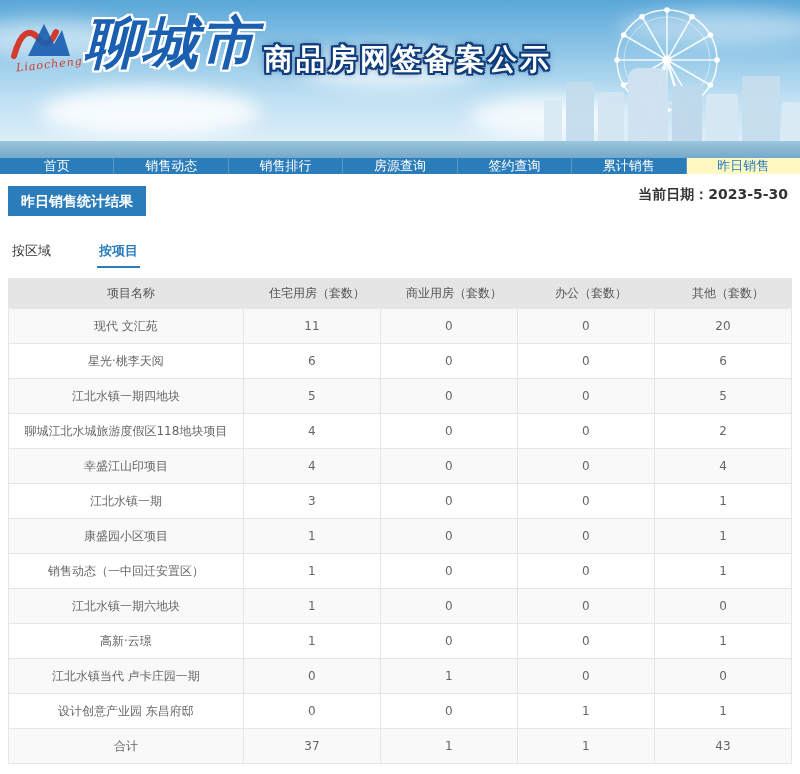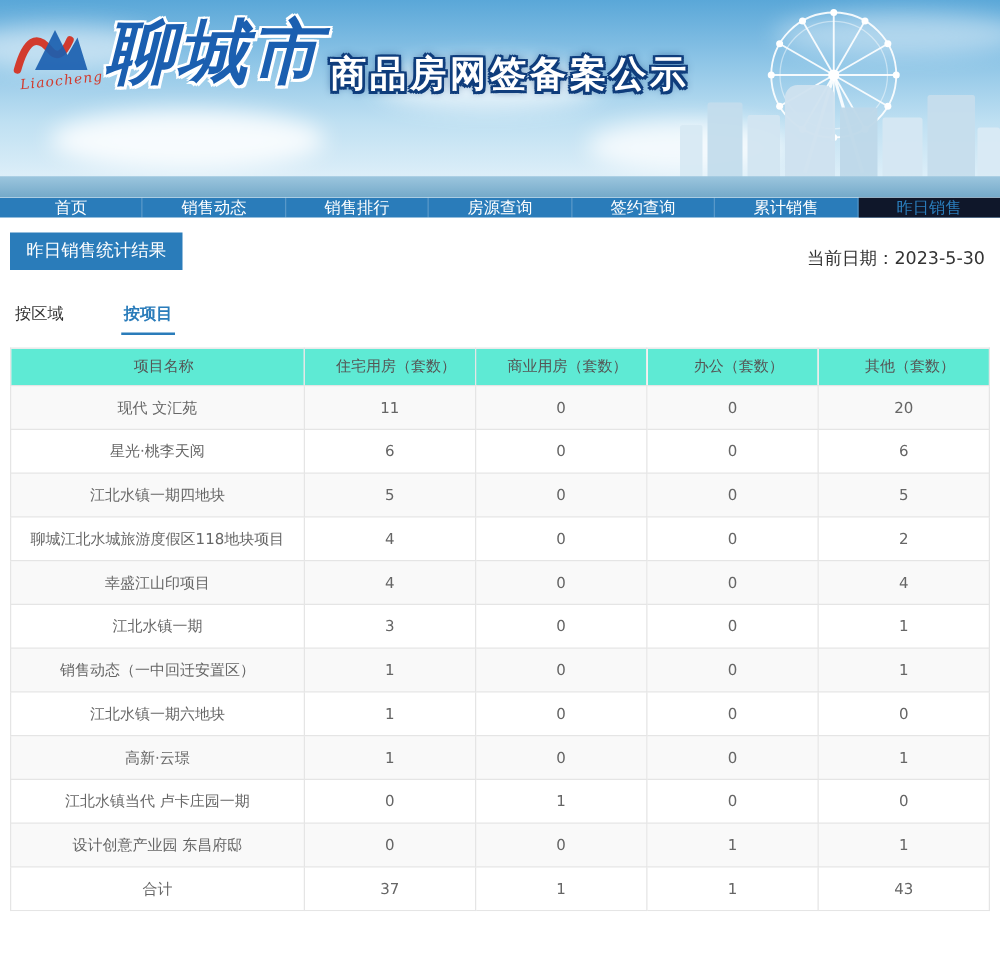--- a/index.html
+++ b/index.html
@@ -68,46 +68,46 @@
   }
 
   
   .topnav { display: flex; height: 16px; background: #2a7cba; }
   .nav-item {
     flex: 1 1 0; display: flex; align-items: center; justify-content: center;
     color: #fff; font-size: 13px; cursor: pointer; text-decoration: none;
     border-right: 1px solid rgba(255,255,255,0.22);
   }
   .nav-item:last-child { border-right: none; }
-  .nav-item.active { background: #0f172a; color: #2a7cba; }
+  .nav-item.active { background: #fef9c3; color: #2a7cba; }
 
   
   .content { padding: 12px 8px 0 8px; }
-  .title-row { display: flex; justify-content: space-between; align-items: flex-end; }
+  .title-row { display: flex; justify-content: space-between; align-items: flex-start; font-weight: bold; }
   .section-badge {
     background: #2a7cba; color: #fff; font-size: 14px;
     padding: 8px 13px; line-height: 1;
   }
   .date { font-size: 14px; color: #333; padding-right: 4px; }
 
   .tabs { display: flex; gap: 44px; margin: 20px 2px 10px 2px; }
   .tab {
     font-size: 13px; color: #333; padding: 6px 2px;
     cursor: pointer; text-decoration: none; border-bottom: 2px solid transparent;
   }
   .tab.active { color: #2a7cba; border-bottom-color: #2a7cba; font-weight: bold; }
 
   
   table.data-table { width: 100%; border-collapse: collapse; table-layout: fixed; }
   .data-table th, .data-table td {
     border: 1px solid #e5e5e5; text-align: center;
     font-size: 12px; padding: 0 4px; overflow: hidden;
   }
   .data-table th {
-    background: #5eead4; color: #555; font-weight: normal; height: 30px; padding-left: 14px;
+    background: #e5e5e5; color: #555; font-weight: normal; height: 30px; padding-left: 14px;
   }
   .data-table td { color: #666; height: 35px; }
   .data-table tbody tr:nth-child(odd) { background: #f9f9f9; }
   .data-table tbody tr:nth-child(even) { background: #fff; }
 </style>
 </head>
 <body>
 
 <header class="banner">
   <div class="cloud c1"></div>
@@ -252,20 +252,27 @@
           <td>4</td>
         </tr>
         <tr>
           <td>江北水镇一期</td>
           <td>3</td>
           <td>0</td>
           <td>0</td>
           <td>1</td>
         </tr>
         <tr>
+          <td>康盛园小区项目</td>
+          <td>1</td>
+          <td>0</td>
+          <td>0</td>
+          <td>1</td>
+        </tr>
+        <tr>
           <td>销售动态（一中回迁安置区）</td>
           <td>1</td>
           <td>0</td>
           <td>0</td>
           <td>1</td>
         </tr>
         <tr>
           <td>江北水镇一期六地块</td>
           <td>1</td>
           <td>0</td>

